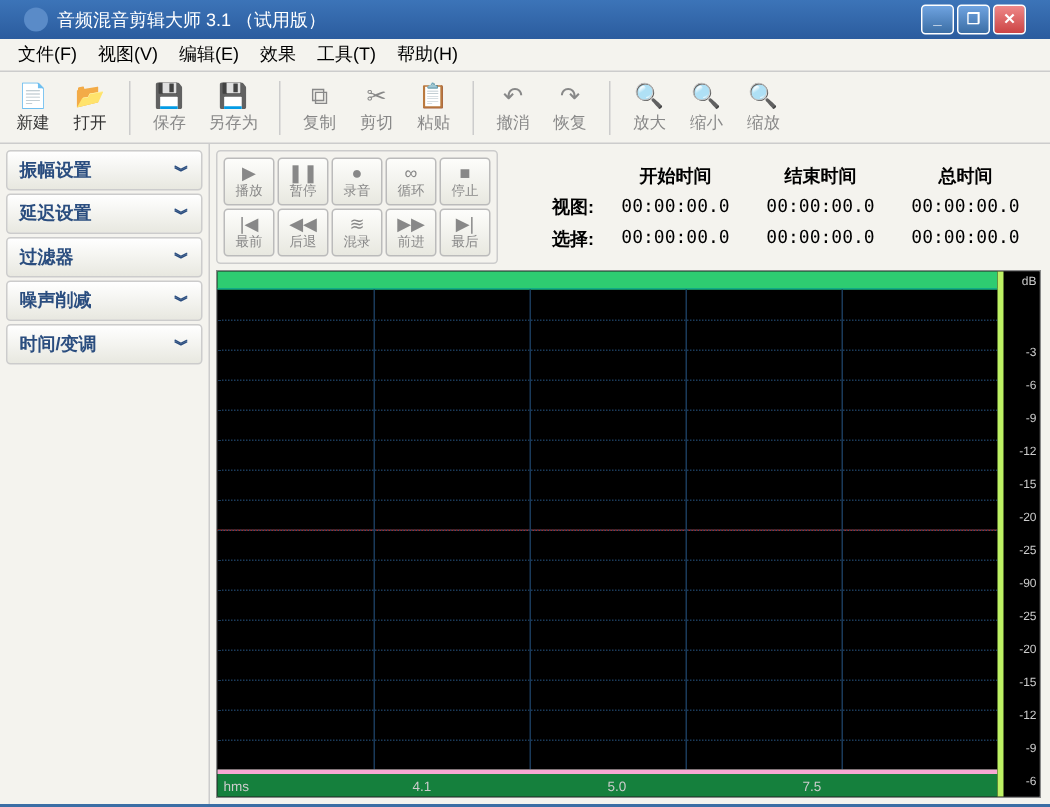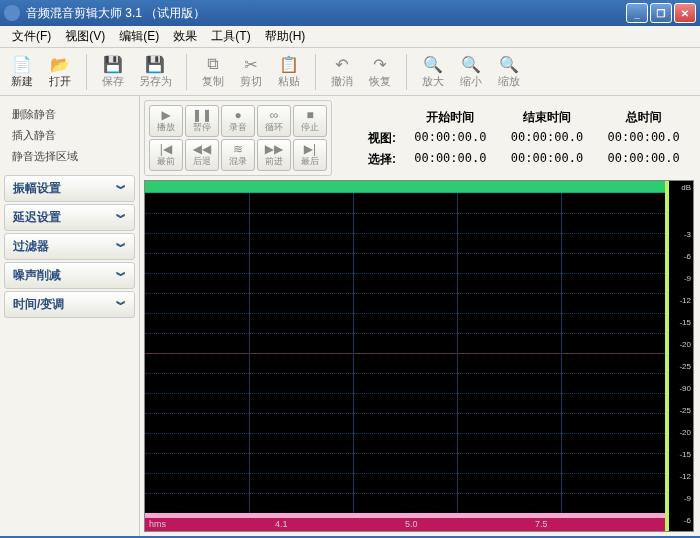--- a/index.html
+++ b/index.html
@@ -1,17 +1,17 @@
 <!DOCTYPE html>
 <html><head>
 <meta charset="utf-8">
 <style>
 * { box-sizing: border-box; margin: 0; padding: 0; font-family: "Microsoft YaHei", Arial, sans-serif; }
 body { width: 700px; height: 538px; background: #3b6ea5; overflow: hidden; }
-.titlebar { height: 26px; background: linear-gradient(#3c74b8,#2b5c9e); display: flex; align-items: center; padding: 0 4px; color: #fff; font-size: 12px; }
+.titlebar { height: 26px; background: linear-gradient(#3c74b8,#2b5c9e); display: flex; align-items: center; padding: 0 16px; color: #fff; font-size: 12px; }
 .titlebar .icon { width: 16px; height: 16px; background: #5a8bc8; border-radius: 50%; margin-right: 6px; }
 .titlebar .title { flex: 1; }
 .winbtns { display: flex; gap: 2px; }
 .winbtn { width: 22px; height: 20px; border: 1px solid #fff; border-radius: 3px; display: flex; align-items: center; justify-content: center; font-size: 10px; font-weight: bold; cursor: pointer; }
 .winbtn.min, .winbtn.max { background: linear-gradient(#6fa3e0,#3b6ea5); color: #fff; }
 .winbtn.close { background: linear-gradient(#e88,#c44); color: #fff; }
 
 .menubar { height: 22px; background: #f4f3ee; display: flex; align-items: center; padding: 0 6px; font-size: 12px; gap: 2px; border-bottom: 1px solid #ccc; }
 .menuitem { padding: 2px 6px; cursor: pointer; text-align: center; }
 
@@ -40,21 +40,21 @@
 .timeinfo .lbl { font-weight: bold; text-align: right; }
 .timeinfo .val { font-family: monospace; text-align: center; }
 
 .wave-area { flex: 1; background: #000; position: relative; border: 1px solid #888; display: flex; }
 .wave-canvas { flex: 1; position: relative; background: #000; }
 .wave-top { height: 12px; background: #2ecc71; border-bottom: 1px solid #1a8; }
 .wave-grid { position: absolute; top: 12px; left: 0; right: 0; bottom: 18px; }
 .gridline-v { position: absolute; top: 0; bottom: 0; width: 1px; background: #1a3a5a; }
 .gridline-h { position: absolute; left: 0; right: 0; height: 1px; border-top: 1px dotted #1a3a5a; }
 .centerline { position: absolute; left: 0; right: 0; height: 1px; background: #a03030; top: 50%; }
-.ruler-x { position: absolute; bottom: 0; left: 0; right: 0; height: 18px; background: #be185d; border-top: 5px solid #f9a8d4; color: #ccc; font-size: 9px; display: flex; }
+.ruler-x { position: absolute; bottom: 0; left: 0; right: 0; height: 18px; background: #15803d; border-top: 3px solid #f9a8d4; color: #ccc; font-size: 9px; display: flex; }
 .ruler-x span { position: absolute; bottom: 2px; }
 .db-scale { width: 28px; background: #000; border-left: 4px solid #bef264; position: relative; color: #ccc; font-size: 8px; }
 .db-scale .dbl { position: absolute; right: 2px; }
 </style>
 </head>
 <body>
 
 <div class="titlebar">
   <div class="icon"></div>
   <div class="title">音频混音剪辑大师  3.1 （试用版）</div>
@@ -124,25 +124,20 @@
       <span>缩小</span>
     </div>
   <div class="tbtn">
       <span class="ticon">🔍</span>
       <span>缩放</span>
     </div>
 </div>
 
 <div class="main">
   <div class="sidebar" id="sidebar">
-      <div class="panel-body">
-        <div>删除静音</div>
-        <div>插入静音</div>
-        <div>静音选择区域</div>
-      </div>
       <div class="panel-head">
         <span>振幅设置</span>
         <span class="arrow">︾</span>
       </div>
       <div class="panel-head">
         <span>延迟设置</span>
         <span class="arrow">︾</span>
       </div>
       <div class="panel-head">
         <span>过滤器</span>

